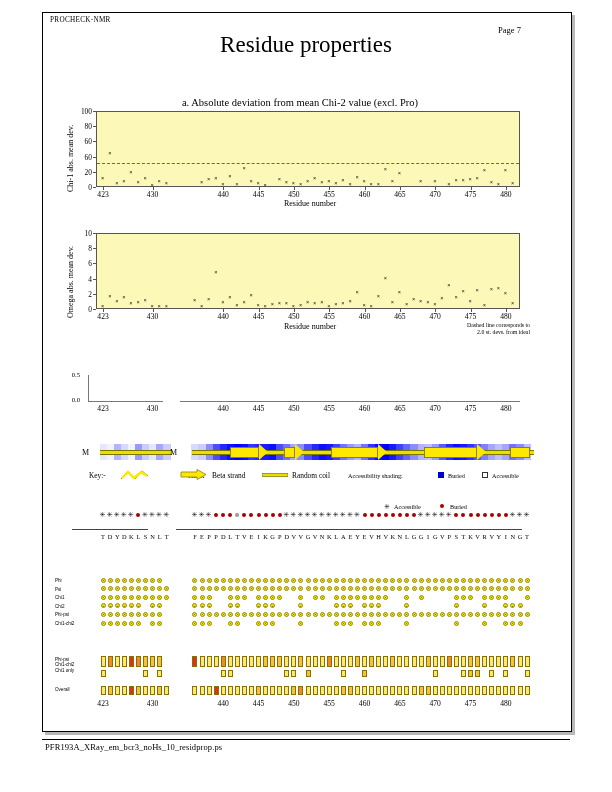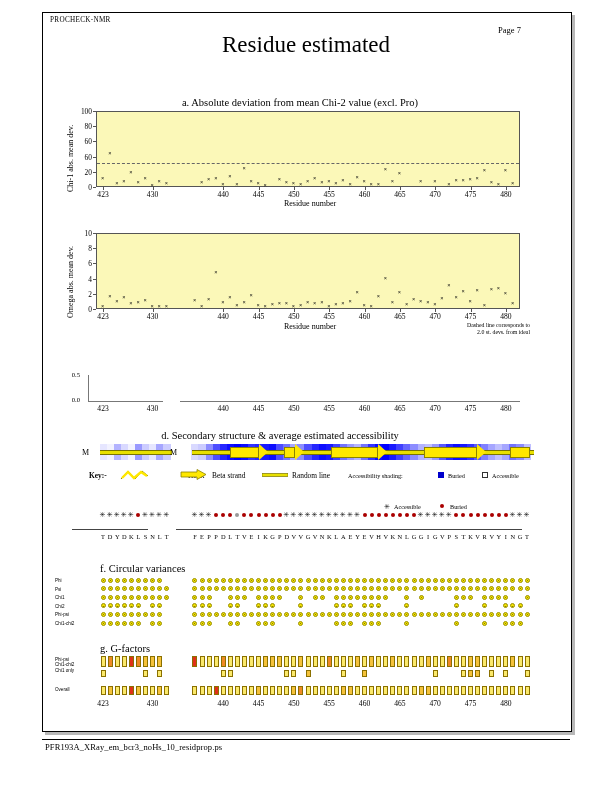--- a/index.html
+++ b/index.html
@@ -60,21 +60,21 @@
 </style>
 </head>
 <body>
 
 <div id="page">
   <div class="frame"></div>
 
   <div class="hdr-left">PROCHECK-NMR</div>
   <div class="hdr-right">Page  7</div>
 
-  <div class="title1">Residue estimated</div>
+  <div class="title1">Residue properties</div>
 
   <div class="ptitle" style="left:60px;top:97px;width:480px;">a. Absolute deviation from mean Chi-2 value (excl. Pro)</div>
   <div class="ylab" style="left:66px;top:192px;">Chi-1 abs. mean dev.</div>
   <div class="plotbox" id="boxA" style="left:96px;top:111px;width:424px;height:76px;"></div>
   <div class="xlab" style="left:220px;top:199px;width:180px;">Residue number</div>
   <div id="aYt"></div>
   <div id="aXt"></div>
   <div id="aPts">
       <div class="marker" style="left: 101.067px; top: 176.4px;">×</div>
       <div class="marker" style="left: 108.133px; top: 150.56px;">×</div>
@@ -206,21 +206,20 @@
       <div class="tickl" style="left: 245.533px; top: 404px;">445</div>
       <div class="tickl" style="left: 280.867px; top: 404px;">450</div>
       <div class="tickl" style="left: 316.2px; top: 404px;">455</div>
       <div class="tickl" style="left: 351.533px; top: 404px;">460</div>
       <div class="tickl" style="left: 386.867px; top: 404px;">465</div>
       <div class="tickl" style="left: 422.2px; top: 404px;">470</div>
       <div class="tickl" style="left: 457.533px; top: 404px;">475</div>
       <div class="tickl" style="left: 492.867px; top: 404px;">480</div>
     </div>
 
-  <div class="ptitle" style="left:60px;top:430px;width:440px;">d. Secondary structure &amp; average estimated accessibility</div>
   <div id="dAcc" style="position:absolute;left:96px;top:444px;width:424px;height:16px;">
       <div class="acccell" style="left: 3.53333px; width: 7.46667px; background: rgb(230, 230, 255);"></div>
       <div class="acccell" style="left: 10.6px; width: 7.46667px; background: rgb(242, 242, 255);"></div>
       <div class="acccell" style="left: 17.6667px; width: 7.46667px; background: rgb(179, 179, 255);"></div>
       <div class="acccell" style="left: 24.7333px; width: 7.46667px; background: rgb(217, 217, 255);"></div>
       <div class="acccell" style="left: 31.8px; width: 7.46667px; background: rgb(242, 242, 255);"></div>
       <div class="acccell" style="left: 38.8667px; width: 7.46667px; background: rgb(153, 153, 255);"></div>
       <div class="acccell" style="left: 45.9333px; width: 7.46667px; background: rgb(204, 204, 255);"></div>
       <div class="acccell" style="left: 53px; width: 7.46667px; background: rgb(230, 230, 255);"></div>
       <div class="acccell" style="left: 60.0667px; width: 7.46667px; background: rgb(166, 166, 255);"></div>
@@ -283,34 +282,34 @@
       <div class="arrowhead" style="left: 198.76px; top: 0px; border-left-color: rgb(255, 232, 0);"></div>
       <div class="strand" style="left: 234.613px; top: 2.5px; width: 47.5333px;"></div>
       <div class="arrowhead" style="left: 282.147px; top: 0px; border-left-color: rgb(255, 232, 0);"></div>
       <div class="strand" style="left: 327.893px; top: 2.5px; width: 53.1867px;"></div>
       <div class="arrowhead" style="left: 381.08px; top: 0px; border-left-color: rgb(255, 232, 0);"></div>
       <div class="strand" style="left: 414.107px; top: 2.5px; width: 19.7867px;"></div>
     </div>
   <div class="mlab" style="left:82px;top:448px;">M</div>
   <div class="mlab" style="left:170px;top:448px;">M</div>
 
-  <div class="keytxt" style="left:89px;top:471px;font-weight:bold;">Key:-</div>
+  <div class="keytxt" style="left:89px;top:471px;">Key:-</div>
   <svg style="position:absolute;left:120px;top:468px;" width="30" height="12">
     <path d="M1 11 L8 3 L15 11 L22 3 L28 8" fill="none" stroke="#8a8200" stroke-width="1"></path>
     <path d="M2 10 L8 4 L14 10 L21 4 L27 8" fill="none" stroke="#ffe800" stroke-width="2.4"></path>
   </svg>
   <div class="keytxt" style="left:152px;top:471px;padding-left:36px;">Helix</div>
   <svg style="position:absolute;left:180px;top:469px;" width="28" height="11">
     <path d="M1 3 L17 3 L17 0.5 L26 5.5 L17 10.5 L17 8 L1 8 Z" fill="#ffe800" stroke="#8a8200" stroke-width="0.8"></path>
   </svg>
   <div class="keytxt" style="left:212px;top:471px;">Beta strand</div>
   <svg style="position:absolute;left:262px;top:472px;" width="26" height="6">
     <rect x="0" y="1.5" width="26" height="3" fill="#e8e000" stroke="#7a7400" stroke-width="0.7"></rect>
   </svg>
-  <div class="keytxt" style="left:292px;top:471px;">Random line</div>
+  <div class="keytxt" style="left:292px;top:471px;">Random coil</div>
   <div class="keysm" style="left:348px;top:472px;">Accessibility shading:</div>
   <div class="sw" style="left:438px;top:472px;background:#0000cc;border:1px solid #0000cc;"></div>
   <div class="keysm" style="left:448px;top:472px;">Buried</div>
   <div class="sw" style="left:482px;top:472px;background:#fff;border:1px solid #333;"></div>
   <div class="keysm" style="left:492px;top:472px;">Accessible</div>
 
   <div class="star" style="left:384px;top:503px;color:#111;">✳</div>
   <div class="keysm" style="left:394px;top:503px;">Accessible</div>
   <div class="dot" style="left:440px;top:504px;background:#aa0000;"></div>
   <div class="keysm" style="left:450px;top:503px;">Buried</div>
@@ -430,21 +429,20 @@
       <div class="seqchar" style="left: 474.1px; top: 533px;">V</div>
       <div class="seqchar" style="left: 481.167px; top: 533px;">R</div>
       <div class="seqchar" style="left: 488.233px; top: 533px;">V</div>
       <div class="seqchar" style="left: 495.3px; top: 533px;">Y</div>
       <div class="seqchar" style="left: 502.367px; top: 533px;">I</div>
       <div class="seqchar" style="left: 509.433px; top: 533px;">N</div>
       <div class="seqchar" style="left: 516.5px; top: 533px;">G</div>
       <div class="seqchar" style="left: 523.567px; top: 533px;">T</div>
     </div>
 
-  <div class="ptitle" style="left:60px;top:563px;width:160px;text-align:left;padding-left:40px;">f. Circular variances</div>
   <div id="fLabels">
       <div class="rowlab" style="left: 55px; top: 578px;">Phi</div>
       <div class="rowlab" style="left: 55px; top: 586.6px;">Psi</div>
       <div class="rowlab" style="left: 55px; top: 595.2px;">Chi1</div>
       <div class="rowlab" style="left: 55px; top: 603.8px;">Chi2</div>
       <div class="rowlab" style="left: 55px; top: 612.4px;">Phi-psi</div>
       <div class="rowlab" style="left: 55px; top: 621px;">Chi1-chi2</div>
     </div>
   <div id="fCells">
       <div class="cv" style="left: 100.567px; top: 577.5px;"></div>
@@ -713,21 +711,20 @@
       <div class="cv" style="left: 369.1px; top: 620.5px;"></div>
       <div class="cv" style="left: 376.167px; top: 620.5px;"></div>
       <div class="cv" style="left: 404.433px; top: 620.5px;"></div>
       <div class="cv" style="left: 453.9px; top: 620.5px;"></div>
       <div class="cv" style="left: 482.167px; top: 620.5px;"></div>
       <div class="cv" style="left: 503.367px; top: 620.5px;"></div>
       <div class="cv" style="left: 510.433px; top: 620.5px;"></div>
       <div class="cv" style="left: 517.5px; top: 620.5px;"></div>
     </div>
 
-  <div class="ptitle" style="left:60px;top:643px;width:160px;text-align:left;padding-left:40px;">g. G-factors</div>
   <div id="gLabels">
       <div class="rowlab" style="left: 55px; top: 657px;">Phi-psi</div>
       <div class="rowlab" style="left: 55px; top: 662.4px;">Chi1-chi2</div>
       <div class="rowlab" style="left: 55px; top: 667.8px;">Chi1 only</div>
       <div class="rowlab" style="left: 55px; top: 687px;">Overall</div>
     </div>
   <div id="gCells">
       <div class="gf" style="left: 100.567px; top: 656px; height: 11px; background: rgb(251, 233, 107);"></div>
       <div class="gf" style="left: 107.633px; top: 656px; height: 11px; background: rgb(239, 138, 36);"></div>
       <div class="gf" style="left: 114.7px; top: 656px; height: 11px; background: rgb(251, 233, 107);"></div>

